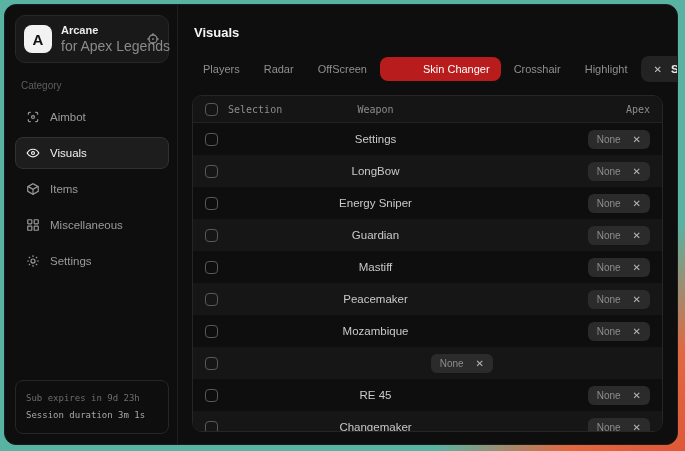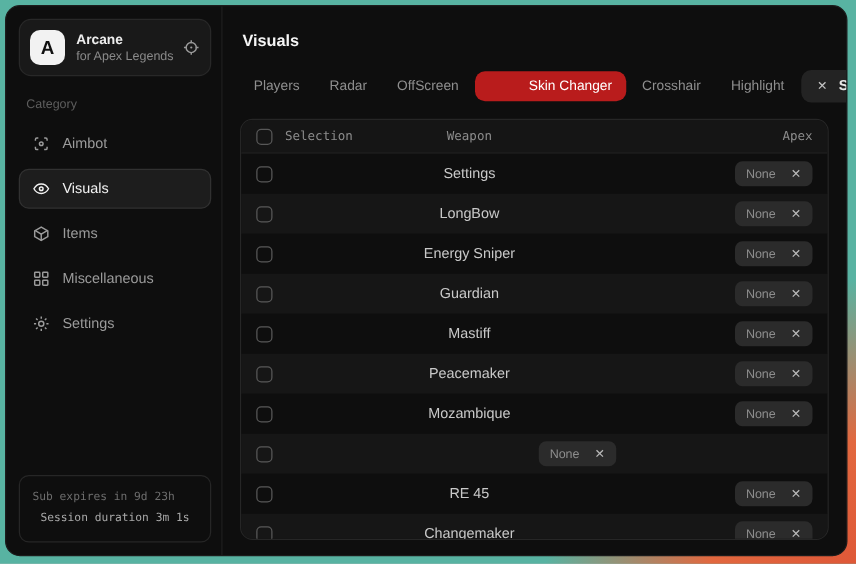--- a/index.html
+++ b/index.html
@@ -25,37 +25,37 @@
     background: #191919; border: 1px solid #282828; border-radius: 10px;
     padding: 8px; display: flex; align-items: center; gap: 9px;
   }
   .logo {
     width: 28px; height: 28px; border-radius: 8px; background: #f2f2f2;
     color: #111; font-weight: bold; font-size: 15px;
     display: flex; align-items: center; justify-content: center; flex: none;
   }
   .brand-text { display: flex; flex-direction: column; gap: 2px; min-width: 0; }
   .brand-name { font-size: 11px; font-weight: bold; color: #ededed; }
-  .brand-sub  { font-size: 10px; color: #8a8a8a; white-space: nowrap; }
+  .brand-sub  { font-size: 14px; color: #8a8a8a; white-space: nowrap; }
   .brand-icon { margin-left: auto; color: #9a9a9a; display: flex; cursor: pointer; }
   .category-label { margin: 17px 6px 8px; font-size: 10px; color: #5e5e5e; }
   .nav-item {
     display: flex; align-items: center; gap: 10px;
     padding: 8px 10px; margin: 2px 0; border: 1px solid transparent;
     border-radius: 8px; color: #9b9b9b; font-size: 11.5px; cursor: pointer;
   }
   .nav-item.active { background: #1d1d1d; border-color: #313131; color: #f2f2f2; }
   .nav-icon { display: flex; color: inherit; }
   .sidebar-footer {
     margin-top: auto; border: 1px solid #262626; border-radius: 8px;
     padding: 9px 10px; font-family: "DejaVu Sans Mono", monospace;
     font-size: 9px; line-height: 1.9; white-space: nowrap; overflow: hidden;
   }
   .footer-line1 { color: #6d6d6d; }
-  .footer-line2 { color: #a8a8a8; text-align: center; }
+  .footer-line2 { color: #a8a8a8; }
   
   .main { flex: 1; display: flex; flex-direction: column; padding: 12px 14px 12px 14px; min-width: 0; }
   .main-title { font-size: 13px; font-weight: bold; color: #f5f5f5; margin: 8px 0 16px 2px; }
   .tabs-row { display: flex; align-items: center; gap: 2px; }
   .tab {
     padding: 6px 11px; font-size: 11px; color: #8f8f8f;
     border-radius: 8px; cursor: pointer; white-space: nowrap;
   }
   .tab.active { background: #b91c1c; color: #ffffff; font-weight: normal; padding-left: 43px; }
   .search-btn {

